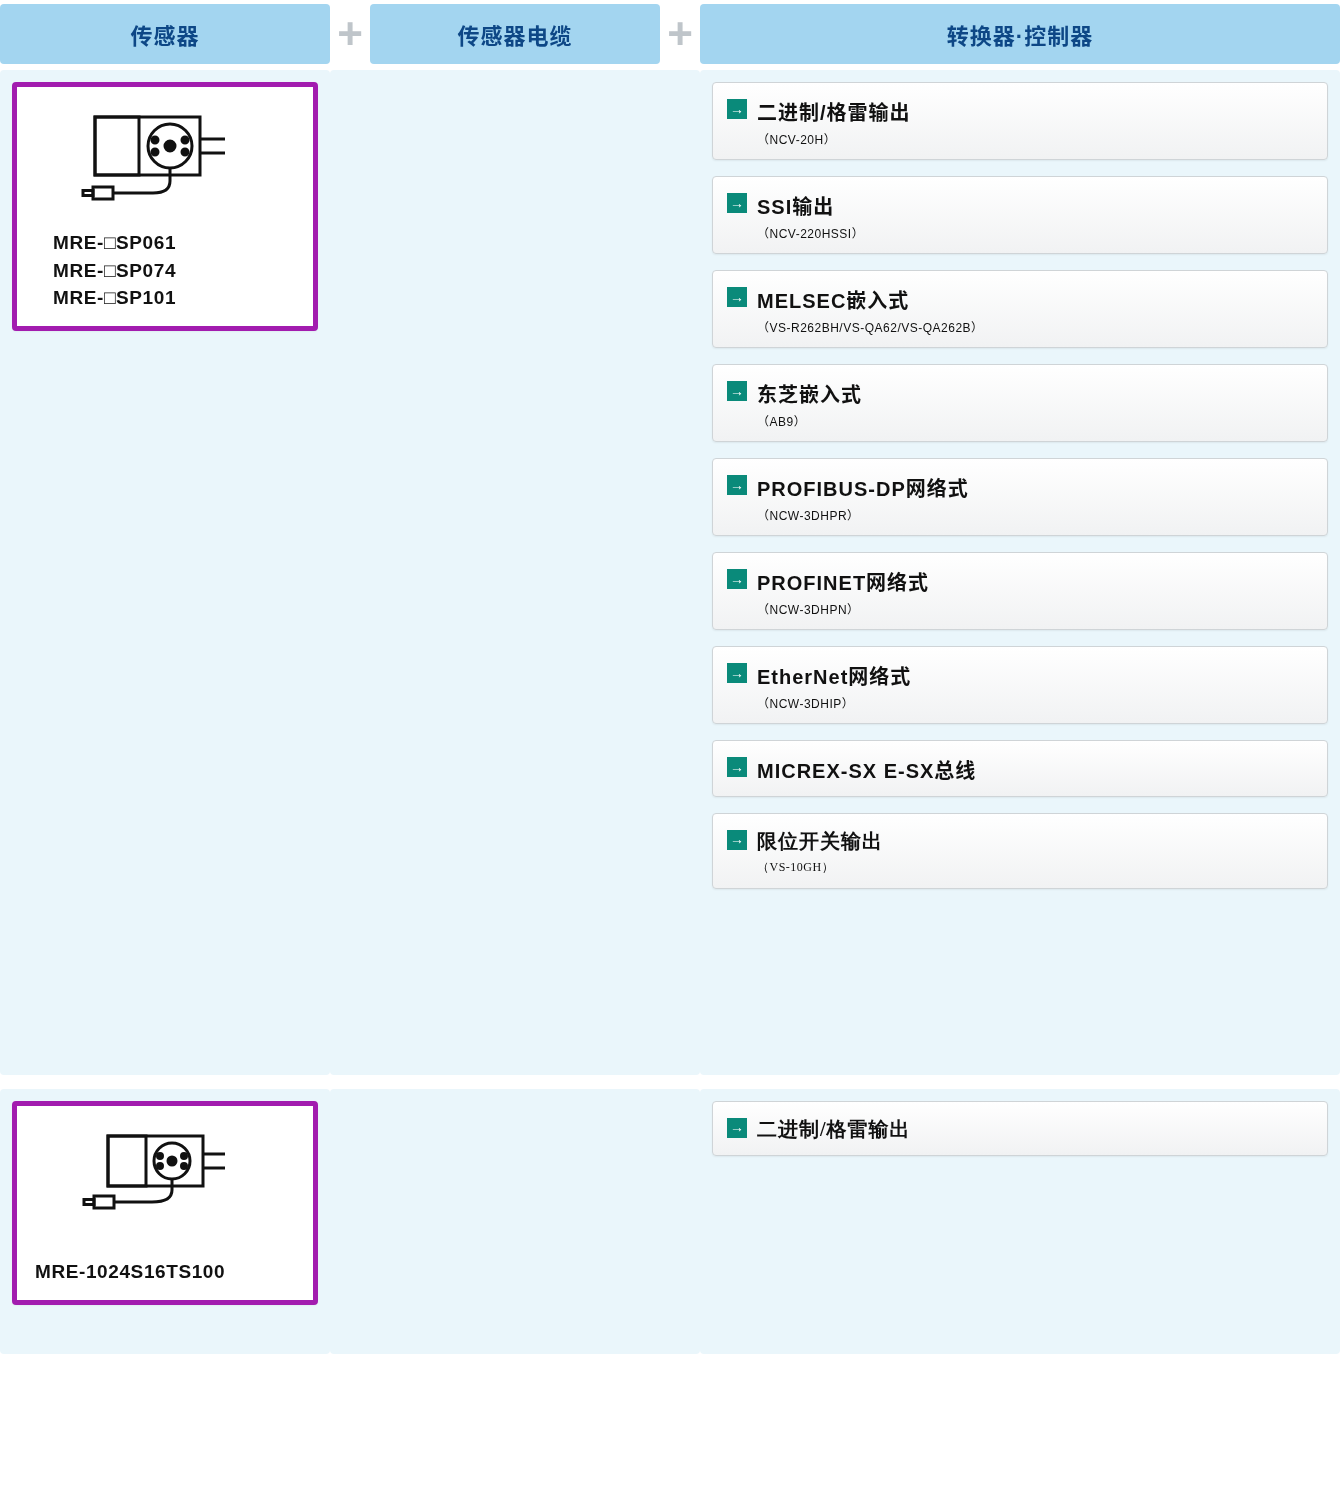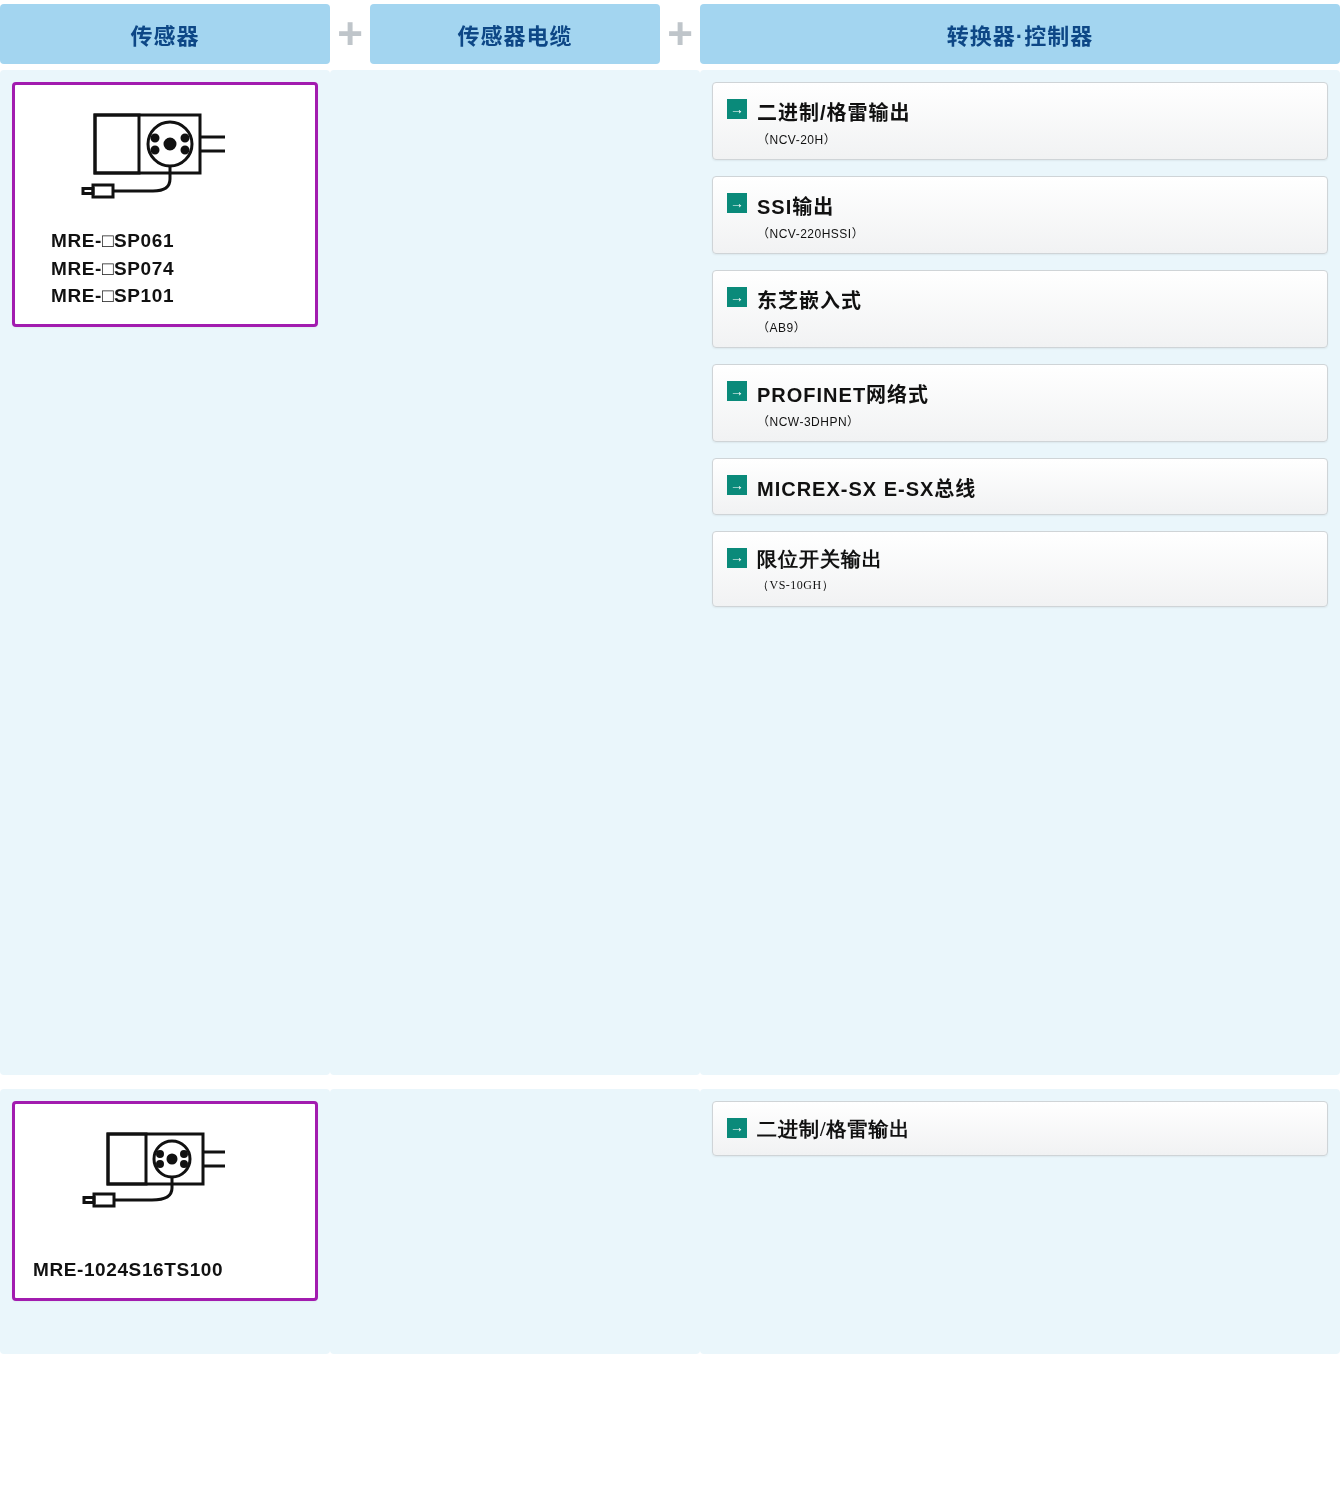--- a/index.html
+++ b/index.html
@@ -47,21 +47,21 @@
     .hdr-row {
       display: grid;
       grid-template-columns: 330px 40px 290px 40px 640px;
       align-items: center;
       gap: 0;
       margin-bottom: 6px;
     }
 
     .sensor-card {
       background: #fff;
-      border: 3px solid #a21caf;
+      border: 5px solid #a21caf;
       border-radius: 4px;
       padding: 18px 14px 14px 14px;
       box-shadow: 0 1px 2px rgba(0,0,0,0.04);
     }
     .sensor-lines {
       font-size: 19px;
       font-weight: 600;
       line-height: 1.45;
       letter-spacing: 0.6px;
       margin-top: 10px;
@@ -199,27 +199,42 @@
             <div class="title">二进制/格雷输出</div>
             <div class="sub">（NCV-20H）</div>
           </div>
           <div class="conv-item">
             <span class="arrow"></span>
             <div class="title">SSI输出</div>
             <div class="sub">（NCV-220HSSI）</div>
           </div>
           <div class="conv-item">
             <span class="arrow"></span>
+            <div class="title">MELSEC嵌入式</div>
+            <div class="sub">（VS-R262BH/VS-QA62/VS-QA262B）</div>
+          </div>
+          <div class="conv-item">
+            <span class="arrow"></span>
             <div class="title">东芝嵌入式</div>
             <div class="sub">（AB9）</div>
           </div>
           <div class="conv-item">
             <span class="arrow"></span>
+            <div class="title">PROFIBUS-DP网络式</div>
+            <div class="sub">（NCW-3DHPR）</div>
+          </div>
+          <div class="conv-item">
+            <span class="arrow"></span>
             <div class="title">PROFINET网络式</div>
             <div class="sub">（NCW-3DHPN）</div>
+          </div>
+          <div class="conv-item">
+            <span class="arrow"></span>
+            <div class="title">EtherNet网络式</div>
+            <div class="sub">（NCW-3DHIP）</div>
           </div>
           <div class="conv-item">
             <span class="arrow"></span>
             <div class="title">MICREX-SX E-SX总线</div>
           </div>
           <div class="conv-item">
             <span class="arrow"></span>
             <div class="title">限位开关输出</div>
             <div class="sub">（VS-10GH）</div>
           </div>

